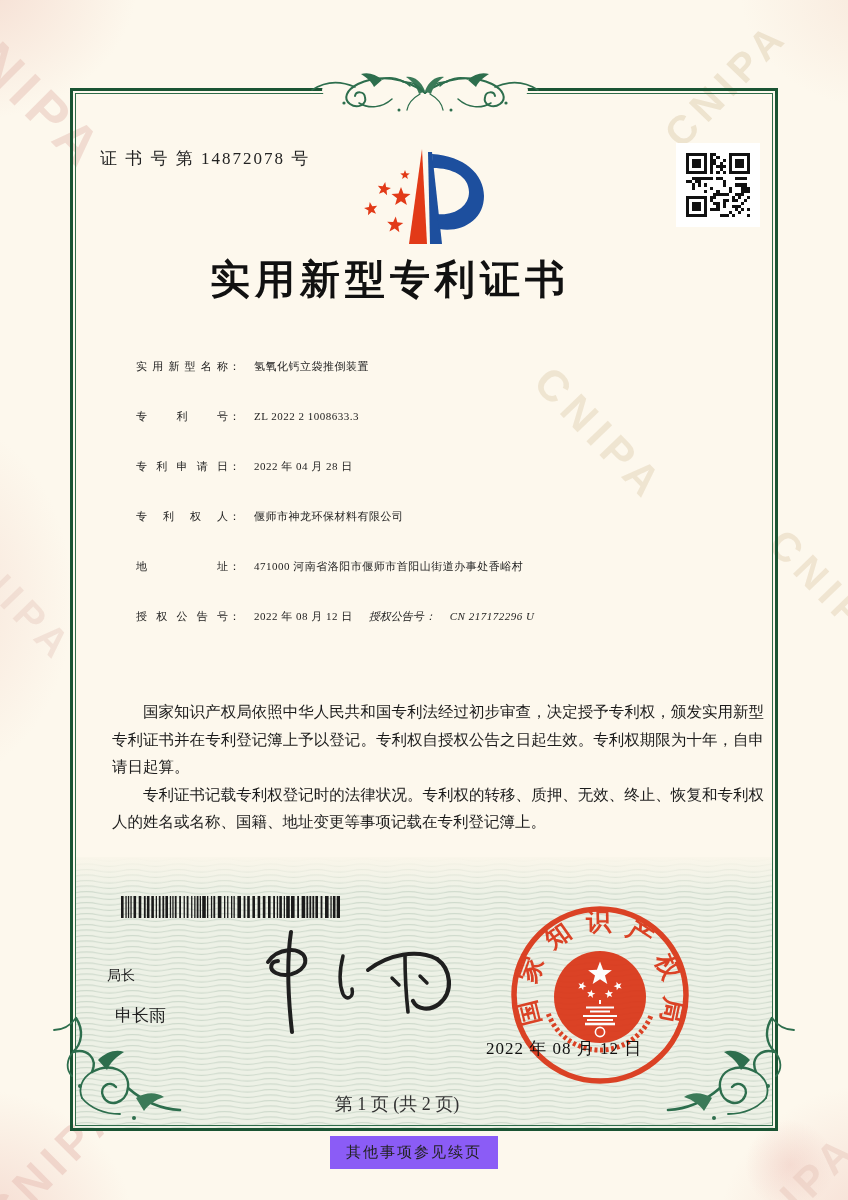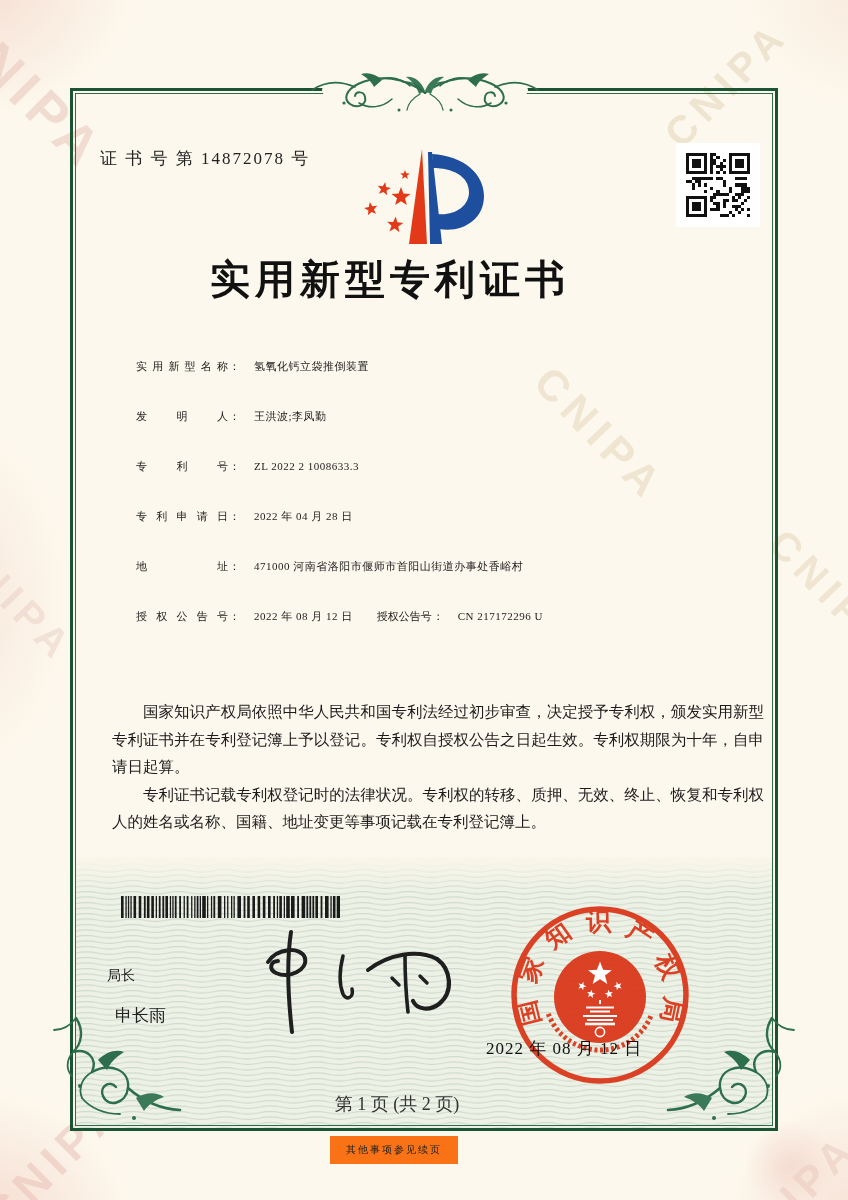--- a/index.html
+++ b/index.html
@@ -30,36 +30,36 @@
   .logo{position:absolute;left:352px;top:144px;}
   .qr{position:absolute;left:676px;top:143px;width:84px;height:84px;background:#fff;
       display:flex;align-items:center;justify-content:center;}
   .title{position:absolute;left:0;top:252px;width:780px;text-align:center;
       font-size:40px;font-weight:bold;letter-spacing:5px;color:#111;}
   .fields{position:absolute;left:136px;top:355px;width:640px;font-size:11px;}
   .row{margin:0 0 27px 0;line-height:23px;white-space:nowrap;}
   .f-lbl{display:inline-block;width:92px;text-align:justify;text-align-last:justify;color:#1d1d1d;}
   .f-colon{margin:0 14px 0 1px;}
   .f-val{letter-spacing:.5px;}
-  .g2{margin-left:24px;}
+  .g2{margin-left:16px;font-style:italic;}
   .paras{position:absolute;left:112px;top:698px;width:652px;font-size:15.5px;line-height:1.78;
       text-align:justify;color:#1c1c1c;}
   .paras p{margin:0;text-indent:2em;}
   .barcode{position:absolute;left:121px;top:896px;z-index:5;}
   .signer-title{position:absolute;left:107px;top:967px;font-family:"Liberation Sans","DejaVu Sans",sans-serif;
       font-size:14px;color:#222;z-index:5;}
   .signer-name{position:absolute;left:107px;top:1004px;font-family:"Liberation Sans","DejaVu Sans",sans-serif;
       font-size:17px;color:#222;z-index:5;margin-left:8px;}
   .sig{position:absolute;left:248px;top:926px;z-index:6;}
   .seal{position:absolute;left:508px;top:903px;width:184px;height:184px;z-index:5;opacity:.93;}
   .seal-date{position:absolute;left:486px;top:1037px;width:200px;font-size:17px;letter-spacing:1px;
       color:#111;z-index:7;white-space:nowrap;}
   .pageno{position:absolute;left:0;top:1092px;width:794px;text-align:center;font-size:18px;color:#333;z-index:5;}
-  .contnote{position:absolute;left:330px;top:1136px;background:#f97316;padding:7px 16px;
-      font-size:10px;letter-spacing:2px;color:#222;z-index:5;}
+  .contnote{position:absolute;left:330px;top:1136px;background:#8b5cf6;padding:7px 16px;
+      font-size:15px;letter-spacing:2px;color:#222;z-index:5;}
 </style>
 </head>
 <body>
 
 <div class="page">
   <div class="tints"></div>
   <div id="wm-layer">
       <span class="wm" style="left: -45px; top: -12px; font-size: 54px; color: rgba(231, 196, 185, 0.55); transform: rotate(45deg);">CNIPA</span>
       <span class="wm" style="left: 672px; top: 118px; font-size: 40px; color: rgba(224, 207, 178, 0.5); transform: rotate(-46deg);">CNIPA</span>
       <span class="wm" style="left: 542px; top: 350px; font-size: 43px; color: rgba(228, 214, 185, 0.55); transform: rotate(46deg);">CNIPA</span>
@@ -338,27 +338,27 @@
         </svg>
     </div>
 
     <div class="title">实用新型专利证书</div>
 
     <div class="fields">
       <div class="row">
         <span class="f-lbl">实用新型名称</span><span class="f-colon">：</span><span class="f-val">氢氧化钙立袋推倒装置</span>
       </div>
       <div class="row">
-        <span class="f-lbl">发明人</span><span class="f-colon">：</span><span class="f-val">王洪波;李凤勤</span>
-      </div>
-      <div class="row">
         <span class="f-lbl">专利号</span><span class="f-colon">：</span><span class="f-val">ZL 2022 2 1008633.3</span>
       </div>
       <div class="row">
         <span class="f-lbl">专利申请日</span><span class="f-colon">：</span><span class="f-val">2022 年 04 月 28 日</span>
+      </div>
+      <div class="row">
+        <span class="f-lbl">专利权人</span><span class="f-colon">：</span><span class="f-val">偃师市神龙环保材料有限公司</span>
       </div>
       <div class="row">
         <span class="f-lbl">地址</span><span class="f-colon">：</span><span class="f-val">471000 河南省洛阳市偃师市首阳山街道办事处香峪村</span>
       </div>
       <div class="row">
         <span class="f-lbl">授权公告号</span><span class="f-colon">：</span><span class="f-val">2022 年 08 月 12 日</span><span class="g2"><span>授权公告号</span><span class="f-colon">：</span><span class="f-val">CN 217172296 U</span></span>
       </div>
     </div>
 
     <div class="paras">

